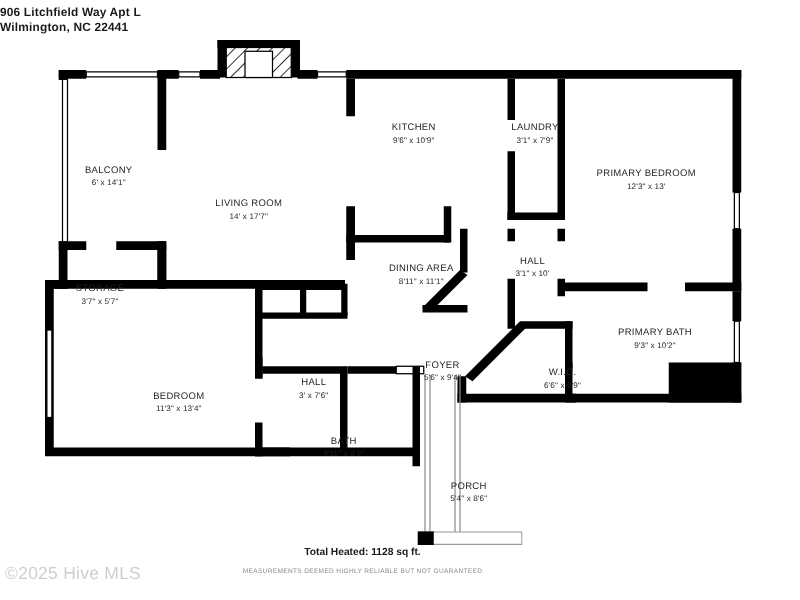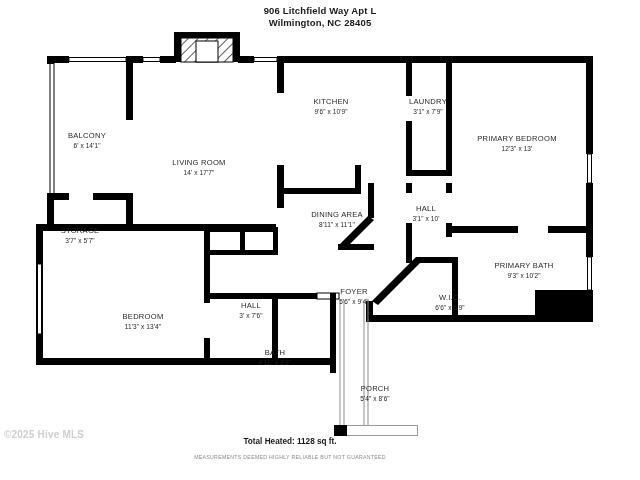--- a/index.html
+++ b/index.html
@@ -5,21 +5,21 @@
   html,body{margin:0;padding:0;}
   body{
     width:640px;height:480px;background:#ffffff;
     font-family:"Liberation Sans",sans-serif;
     color:#1a1a1a;overflow:hidden;position:relative;
   }
   #page{position:relative;width:640px;height:480px;}
 
   
   .header{
-    position:absolute;left:0;top:5px;width:640px;text-align:center;
+    position:absolute;left:0;top:5px;width:640px;text-align:left;
   }
   .header .line{
     font-size:9.5px;font-weight:bold;letter-spacing:.15px;line-height:11.5px;
   }
 
   
   #plan{position:absolute;left:0;top:28px;width:640px;height:400px;}
 
   .wall{fill:#000000;}
   .thinline{fill:none;stroke:#000000;stroke-width:1;}
@@ -42,35 +42,35 @@
     position:absolute;left:0;top:436px;width:580px;text-align:center;
   }
   .footer .total{font-size:8.2px;font-weight:bold;line-height:11px;}
   .footer .excluded{font-size:8px;line-height:12px;color:#1a1a1a;}
   .footer .disclaimer{
     font-size:5.2px;color:#8a8a8a;letter-spacing:.3px;margin-top:7px;
   }
 
   
   .watermark{
-    position:absolute;left:4px;top:429px;
-    font-size:10px;color:#cfcfcf;letter-spacing:.2px;
-    user-select:none;pointer-events:none;font-weight:bold;
+    position:absolute;left:4px;top:450px;
+    font-size:14px;color:#cfcfcf;letter-spacing:.2px;
+    user-select:none;pointer-events:none;
   }
   
   .scalebar{position:absolute;left:334px;top:425px;width:84px;height:11px;}
 </style>
 </head>
 <body>
 
 <div id="page">
 
   <div class="header">
     <div class="line">906 Litchfield Way Apt L</div>
-    <div class="line">Wilmington, NC 28405</div>
+    <div class="line">Wilmington, NC 22441</div>
   </div>
 
   <svg id="plan" viewBox="0 0 640 400">
     <defs>
       <pattern id="diag" width="7" height="7" patternUnits="userSpaceOnUse" patternTransform="rotate(45)">
         <rect width="7" height="7" fill="#ffffff"></rect>
         <line x1="0" y1="0" x2="0" y2="7" stroke="#000000" stroke-width="1.3"></line>
       </pattern>
     </defs>
 

